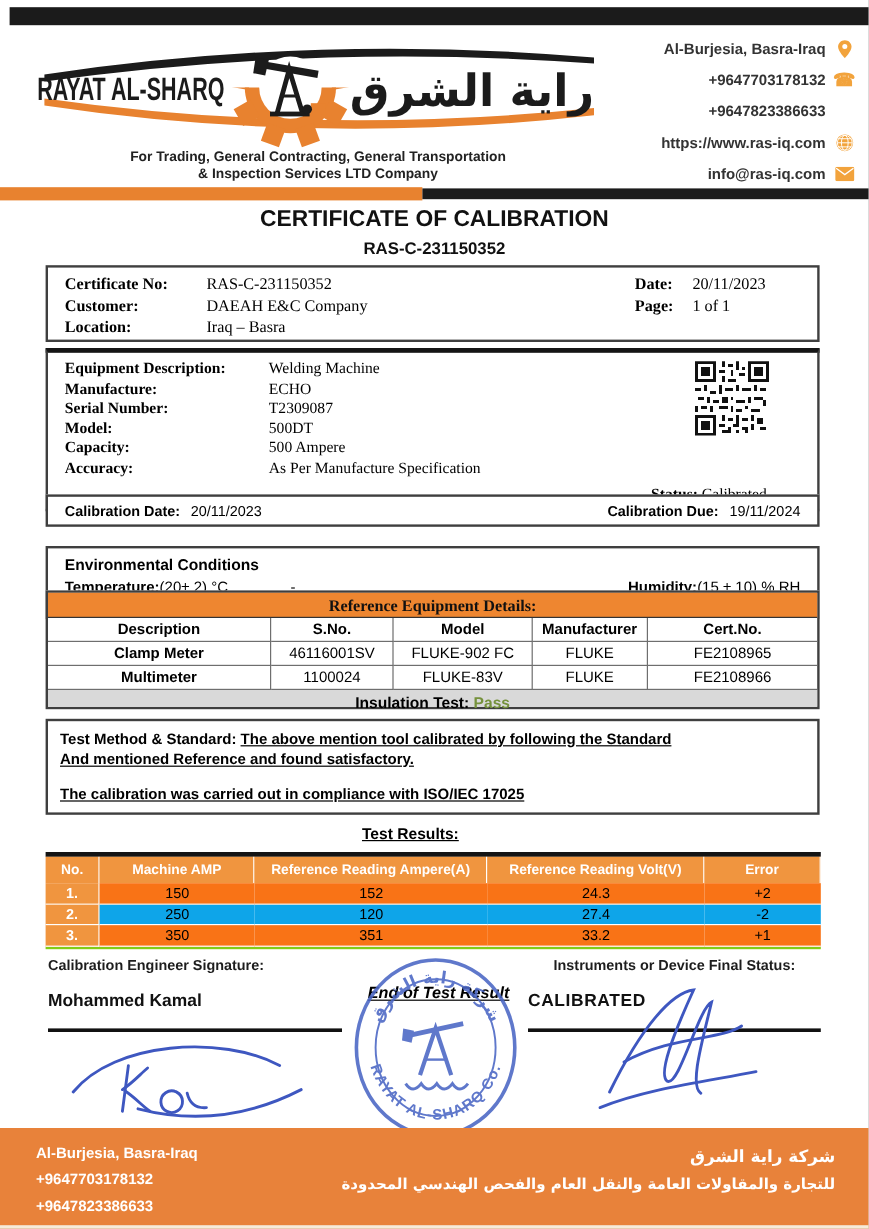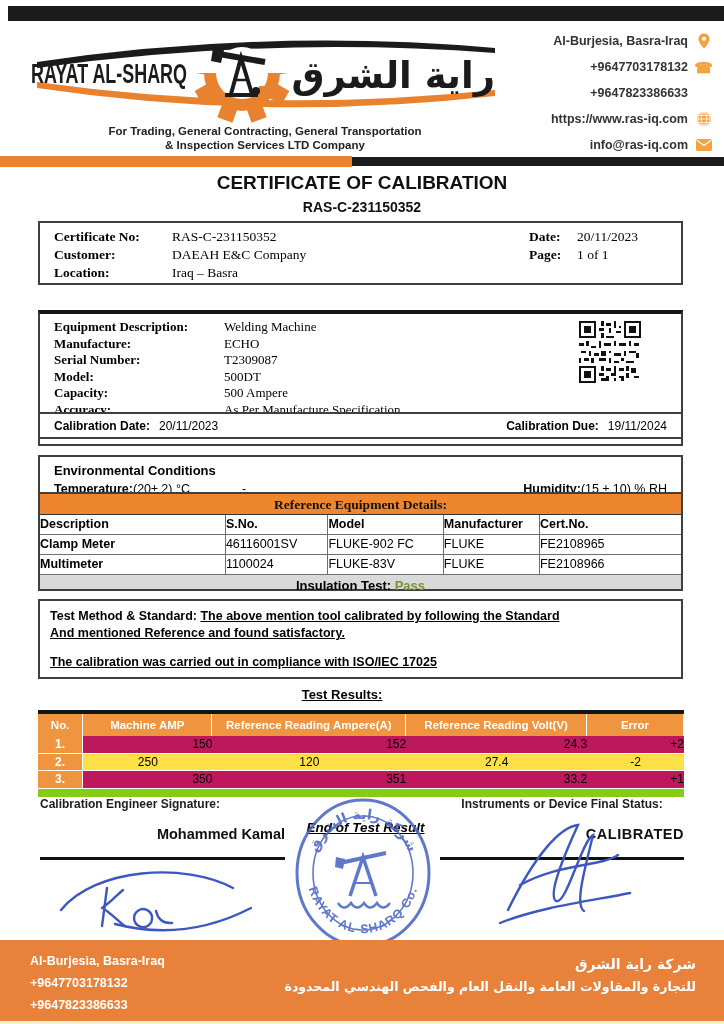--- a/index.html
+++ b/index.html
@@ -31,21 +31,21 @@
 
   .cert-box { top:221px; height:64px; padding:5px 12px 4px 14px;
               font-family:"Liberation Serif", serif; font-size:13.5px; }
   .cert-row { display:flex; line-height:18px; }
   .cert-row .lbl { width:118px; font-weight:bold; }
   .cert-row .val { flex:1; }
   .cert-row .rlbl { width:48px; font-weight:bold; }
   .cert-row .rval { width:92px; }
 
   .equip-box { top:290px; height:136px; border-top:4px solid #151515; padding:5px 12px 4px 14px;
-               font-family:"Liberation Serif", serif; font-size:13px;margin-top:20px; }
+               font-family:"Liberation Serif", serif; font-size:13px; }
   .equip-row { display:flex; line-height:16.5px; }
   .equip-row .lbl { width:170px; font-weight:bold; }
   .equip-row .val { flex:1; }
   .qr { position:absolute; top:7px; right:40px; }
   .status-line { position:absolute; bottom:4px; right:42px; font-size:13px; }
   .status-line b { font-weight:bold; }
 
   .caldate-box { top:412px; height:27px; display:flex; align-items:center; justify-content:space-between;
                  padding:0 14px; font-size:12px; }
   .pair { display:flex; gap:9px; }
@@ -57,49 +57,49 @@
   .env-line .lbl { font-weight:bold; }
   .env-line .dash { margin-left:52px; }
   .env-line .spacer { flex:1; }
 
   .ref-block { top:492px; }
   .ref-title { background:#EE8630; text-align:center; font-family:"Liberation Serif", serif;
                font-weight:bold; font-size:13.5px; height:21px; line-height:21px;
                border-bottom:1px solid #333; color:#111; }
   .ref-grid { display:grid; grid-template-columns:29% 16% 18% 15% 22%; }
   .ref-cell { border-right:1px solid #6e6e6e; border-bottom:1px solid #6e6e6e; height:20px;
-              line-height:19px; font-size:12.5px; }
+              line-height:19px; text-align:center; font-size:12.5px; }
   .ref-cell:nth-child(5n) { border-right:none; }
   .ref-cell.hdr { font-weight:bold; }
   .ref-cell.desc { font-weight:bold; }
   .insul-row { background:#D9D9D9; text-align:center; height:14px; line-height:22px;
                font-weight:bold; font-size:13px; }
   .pass { color:#76923C; }
 
   .method-box { top:599px; height:80px; padding:7px 10px; font-weight:bold; font-size:12.5px;
                 line-height:17px; }
   .u { text-decoration:underline; }
   .method-gap { height:12px; }
 
   .results-heading { position:absolute; top:687px; left:0; width:684px; text-align:center;
                      font-weight:bold; font-size:13px; text-decoration:underline; }
 
   .results-table { position:absolute; top:710px; left:38px; width:646px;
-                   border-top:4px solid #141414; border-bottom:8px solid #84cc16; }
+                   border-top:4px solid #141414; border-bottom:2px solid #84cc16; }
   .res-grid { display:grid; grid-template-columns:7% 20% 30% 28% 15%; }
   .res-hcell { background:#F0953F; color:#fff; font-weight:bold; font-size:11.5px; height:22px;
                line-height:22px; text-align:center; border-right:1px solid #fff; }
   .res-cell { height:17.5px; line-height:17px; text-align:center; font-size:12px;
               border-bottom:1px solid #fff; }
   .res-no { background:#F0953F; color:#fff; font-weight:bold; border-right:1px solid #fff; }
-  .row-gray { background:#be185d;text-align:right; }
-  .row-white { background:#fde047; }
+  .row-gray { background:#f97316; }
+  .row-white { background:#0ea5e9; }
 
   .sig-label { position:absolute; font-weight:bold; font-size:12px; color:#1d1d1d; }
-  .sig-name { position:absolute; font-weight:bold; font-size:14.5px; text-align:right; color:#111; }
+  .sig-name { position:absolute; font-weight:bold; font-size:14.5px; text-align:left; color:#111; }
   .sig-line { position:absolute; border-top:3px solid #111; }
   .end-text { position:absolute; top:820px; left:278px; width:175px; text-align:center;
               font-weight:bold; font-style:italic; font-size:13.5px; text-decoration:underline; }
   .stamp { position:absolute; top:793px; left:288px; opacity:.88; }
   .sig-svg { position:absolute; }
 
   .footer { position:absolute; top:940px; left:0; width:724px; height:84px; background:#E8823A;
             border-bottom:3px solid #F6EBD9; }
   .footer-left { position:absolute; left:30px; top:10px; color:#fff; font-size:12.5px;
                  font-weight:bold; line-height:22px; }

